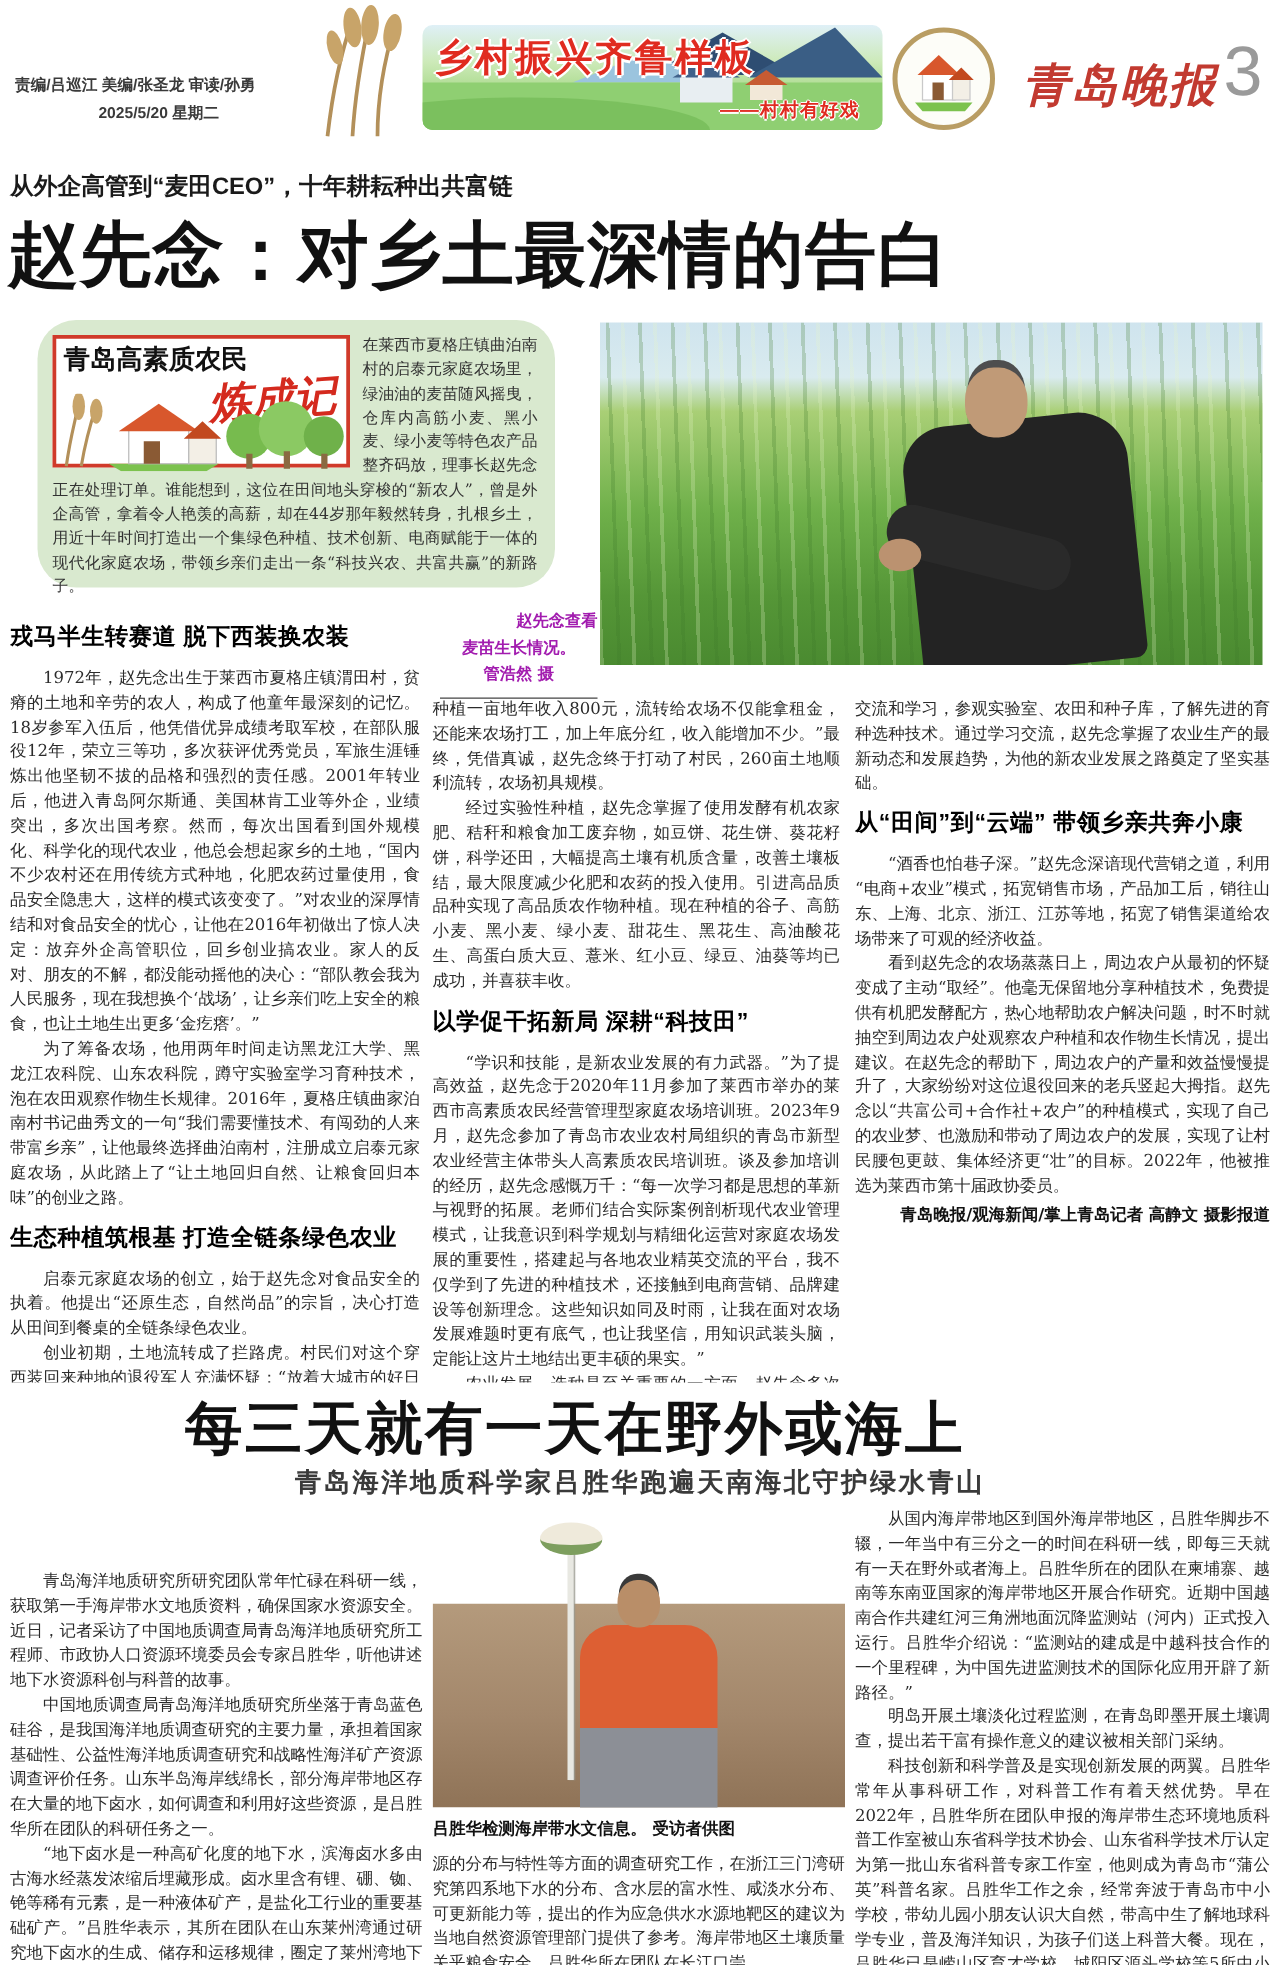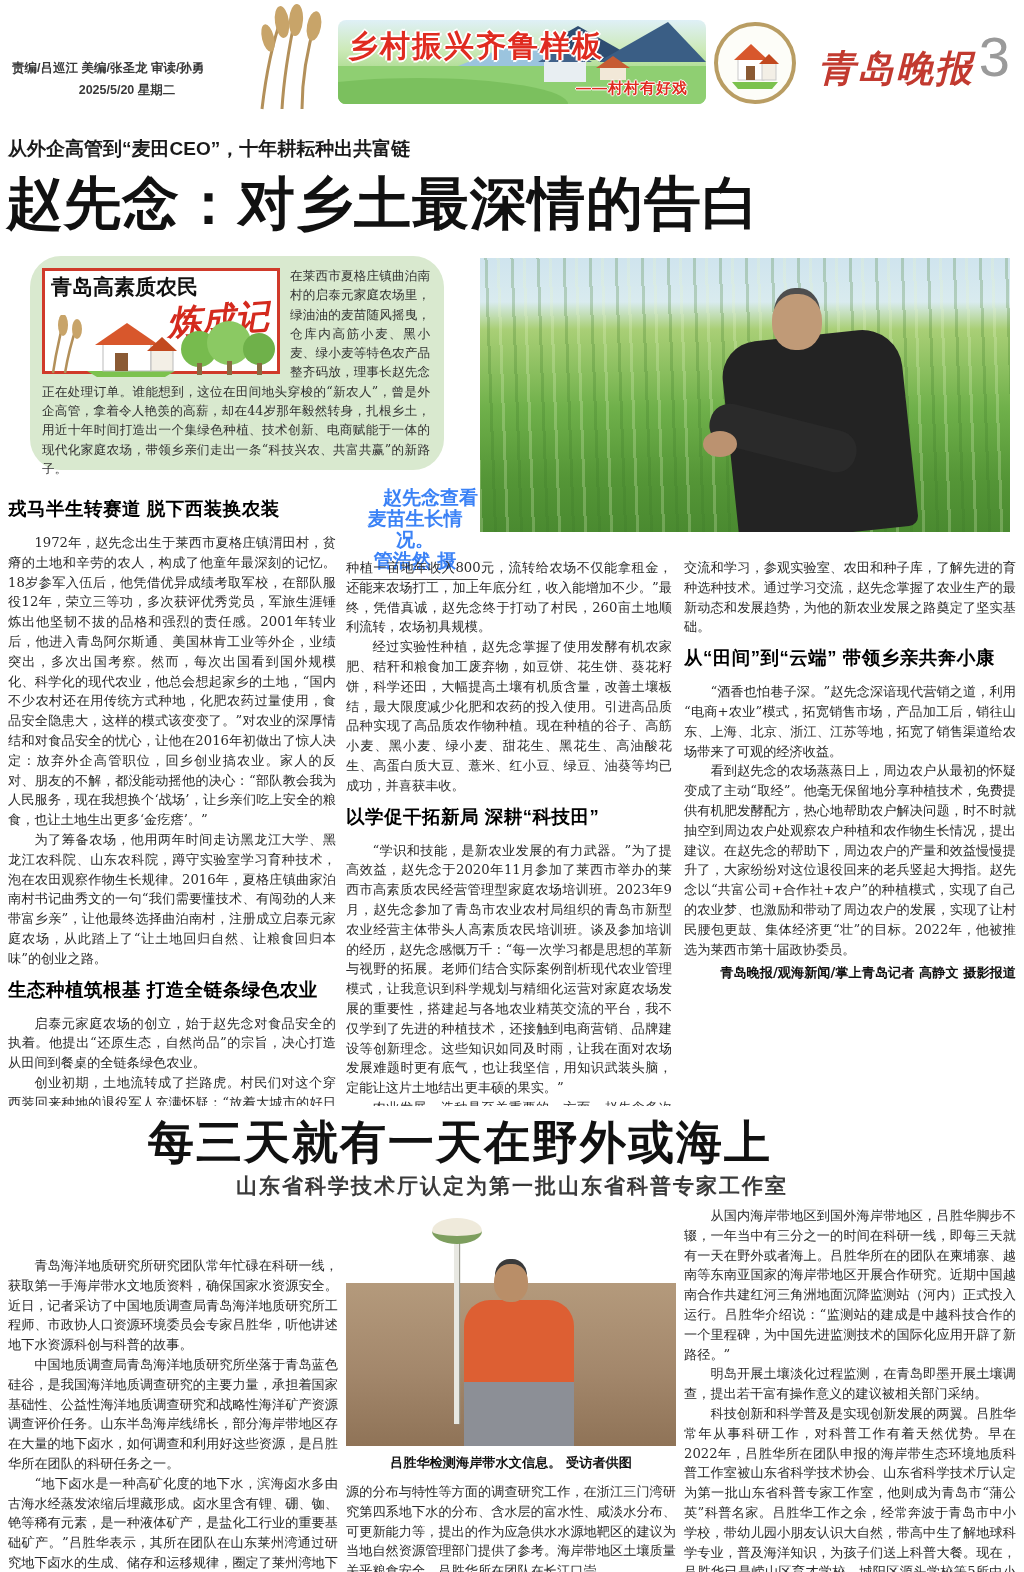--- a/index.html
+++ b/index.html
@@ -62,21 +62,21 @@
       rgba(60,120,40,0.25) 14px 17px, rgba(0,0,0,0) 17px 26px); }
   .man-head { position:absolute; left:55%; top:13%; width:50px; height:56px;
     border-radius:46%; background:#c09a77; box-shadow:0 -8px 0 -2px #4e4e4e; }
   .man-body { position:absolute; left:47%; top:28%; width:180px; height:200px;
     border-radius:36px 40px 10px 10px; background:#232323; transform:rotate(-6deg); }
   .man-arm { position:absolute; left:43%; top:58%; width:150px; height:42px;
     border-radius:20px; background:#2a2a2a; transform:rotate(14deg); }
   .man-hand { position:absolute; left:42%; top:63%; width:34px; height:26px;
     border-radius:50%; background:#bb9270; }
   .caption1 { position:absolute; left:352px; top:487px; width:126px;
-    font-size:19px; font-weight:bold; line-height:21px; color:#3b82f6;
+    font-size:13px; font-weight:bold; line-height:21px; color:#a21caf;
     border-bottom:1.5px solid #444; padding-bottom:8px; }
   .cap-r { text-align:right; } .cap-l { text-align:center; } .cap-c { text-align:center; }
   
   .colhead { font-family:"Liberation Sans", sans-serif; font-size:18.5px; font-weight:900;
     color:#000; letter-spacing:0.5px; margin:8px 0 12px; }
   .para { font-size:13.2px; line-height:19.8px; text-align:justify; text-indent:2em;
     color:#2b2b2b; }
   .para-cont { font-size:13.2px; line-height:19.8px; text-align:justify; color:#2b2b2b; }
   .byline { font-size:13.2px; font-weight:bold; text-align:right; color:#111;
     margin-top:4px; line-height:20px; }
@@ -100,21 +100,21 @@
   .pole { position:absolute; left:108px; top:28px; width:5px; height:190px; background:#e8e8e2;
     box-shadow:1px 0 1px #9a9a90; }
   .gnss { position:absolute; left:86px; top:12px; width:50px; height:26px; border-radius:50%;
     background:#efeadb; border-bottom:8px solid #7d9e5e; }
   .p2-head { position:absolute; left:148px; top:58px; width:34px; height:38px; border-radius:46%;
     background:#b98e68; box-shadow:0 -6px 0 -1px #3a3a3a; }
   .p2-body { position:absolute; left:118px; top:94px; width:110px; height:150px;
     border-radius:26px 26px 0 0;
     background:linear-gradient(180deg,#dd5f33 0%,#dd5f33 55%,#8c8f96 55%,#8c8f96 100%); }
   .caption2 { font-size:13.2px; font-weight:bold; color:#111; margin:8px 0 10px;
-    text-align:center; }
+    }
 </style>
 </head>
 <body>
 
 <div class="page">
 
   <div class="hdr-editors">
     <div>责编/吕巡江 美编/张圣龙 审读/孙勇</div>
     <div class="hdr-date">2025/5/20 星期二</div>
   </div>
@@ -237,21 +237,21 @@
     <p class="para-cont">交流和学习，参观实验室、农田和种子库，了解先进的育种选种技术。通过学习交流，赵先念掌握了农业生产的最新动态和发展趋势，为他的新农业发展之路奠定了坚实基础。</p>
     <div class="colhead">从“田间”到“云端” 带领乡亲共奔小康</div>
     <div>
         <p class="para">“酒香也怕巷子深。”赵先念深谙现代营销之道，利用“电商+农业”模式，拓宽销售市场，产品加工后，销往山东、上海、北京、浙江、江苏等地，拓宽了销售渠道给农场带来了可观的经济收益。</p>
         <p class="para">看到赵先念的农场蒸蒸日上，周边农户从最初的怀疑变成了主动“取经”。他毫无保留地分享种植技术，免费提供有机肥发酵配方，热心地帮助农户解决问题，时不时就抽空到周边农户处观察农户种植和农作物生长情况，提出建议。在赵先念的帮助下，周边农户的产量和效益慢慢提升了，大家纷纷对这位退役回来的老兵竖起大拇指。赵先念以“共富公司+合作社+农户”的种植模式，实现了自己的农业梦、也激励和带动了周边农户的发展，实现了让村民腰包更鼓、集体经济更“壮”的目标。2022年，他被推选为莱西市第十届政协委员。</p>
       </div>
     <div class="byline">青岛晚报/观海新闻/掌上青岛记者 高静文 摄影报道</div>
   </div>
 
   <div class="headline2">每三天就有一天在野外或海上</div>
-  <div class="subhead2">山东省科学技术厅认定为第一批山东省科普专家工作室</div>
+  <div class="subhead2">青岛海洋地质科学家吕胜华跑遍天南海北守护绿水青山</div>
 
   <div class="col1b">
     <div>
         <p class="para">青岛海洋地质研究所研究团队常年忙碌在科研一线，获取第一手海岸带水文地质资料，确保国家水资源安全。近日，记者采访了中国地质调查局青岛海洋地质研究所工程师、市政协人口资源环境委员会专家吕胜华，听他讲述地下水资源科创与科普的故事。</p>
         <p class="para">中国地质调查局青岛海洋地质研究所坐落于青岛蓝色硅谷，是我国海洋地质调查研究的主要力量，承担着国家基础性、公益性海洋地质调查研究和战略性海洋矿产资源调查评价任务。山东半岛海岸线绵长，部分海岸带地区存在大量的地下卤水，如何调查和利用好这些资源，是吕胜华所在团队的科研任务之一。</p>
         <p class="para">“地下卤水是一种高矿化度的地下水，滨海卤水多由古海水经蒸发浓缩后埋藏形成。卤水里含有锂、硼、铷、铯等稀有元素，是一种液体矿产，是盐化工行业的重要基础矿产。”吕胜华表示，其所在团队在山东莱州湾通过研究地下卤水的生成、储存和运移规律，圈定了莱州湾地下卤水分布范围，并且开发出“超滤+纳滤双膜法”分离技术，提升卤水提溴、提锂等资源利用率。莱州湾地下卤水研究成果入选了2024年度山东省十大优秀地质科技成果。</p>
       </div>
   </div>
 
   <div class="col2b">

